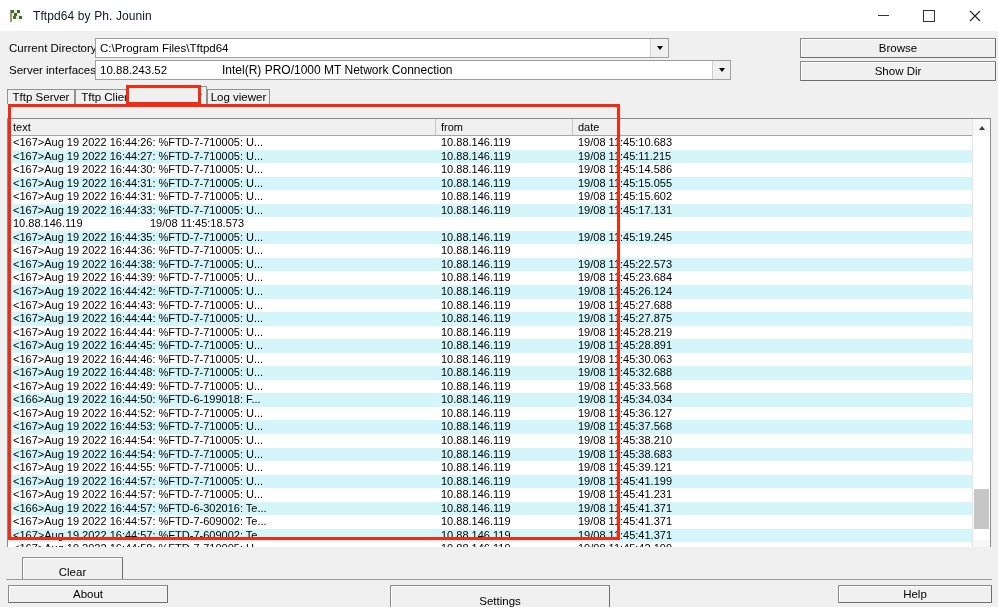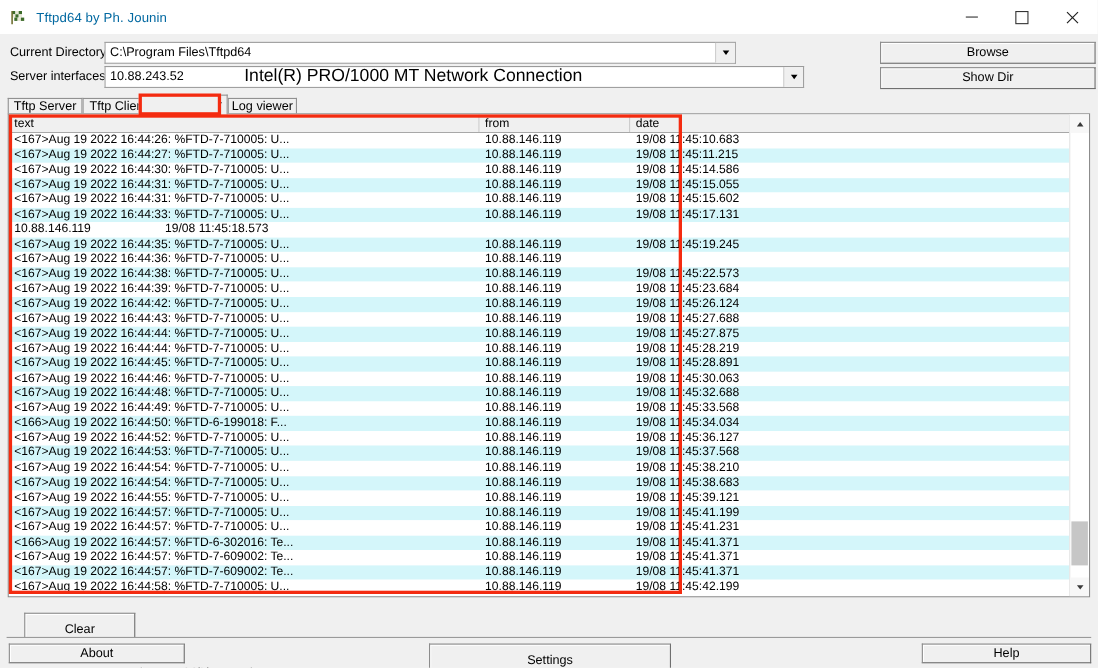--- a/index.html
+++ b/index.html
@@ -19,21 +19,21 @@
   .titlebar{
     position:absolute;left:0;top:0;width:998px;height:31px;
     background:#ffffff;
     display:flex;align-items:center;
   }
   .title-icon{
     width:17px;height:17px;margin-left:9px;margin-right:7px;
     position:relative;flex:none;
   }
   .title-text{
-    font-size:12px;color:#0369a1;letter-spacing:0.1px;
+    font-size:12px;color:#0f172a;letter-spacing:0.1px;
     white-space:nowrap;
   }
   .win-btns{position:absolute;right:0;top:0;height:31px;display:flex;}
   .win-btn{
     width:46px;height:31px;display:flex;align-items:center;justify-content:center;
     font-size:12px;color:#222;background:transparent;
   }
   .win-btn.close{font-size:13px;}
   .glyph-min{display:block;width:11px;height:1px;background:#333;}
   .glyph-max{display:block;width:10px;height:10px;border:1px solid #333;}
@@ -57,21 +57,21 @@
     box-sizing:border-box;
     height:20px;
     display:flex;align-items:center;
   }
   .combo.dir{left:95px;top:38px;width:574px;}
   .combo.ifc{left:95px;top:60px;width:636px;}
   .combo .val{
     padding-left:4px;font-size:11.5px;white-space:nowrap;overflow:hidden;
   }
   .combo .val2{
-    position:absolute;left:126px;font-size:16px;white-space:nowrap;
+    position:absolute;left:126px;font-size:12px;white-space:nowrap;
   }
   .combo .arrow{
     position:absolute;right:0;top:0;width:17px;height:18px;
     background:#f0f0f0;
     border-left:1px solid #cfcfcf;
     display:flex;align-items:center;justify-content:center;
   }
   .combo .arrow i{
     display:block;width:0;height:0;
     border-left:3.5px solid transparent;border-right:3.5px solid transparent;
@@ -111,21 +111,21 @@
   }
   .tab.active{
     top:0;height:18px;
     background:#f0f0f0;
     border-bottom:none;
     z-index:3;
   }
 
   
   .listwrap{
-    position:absolute;left:7px;top:103px;width:984px;height:440px;
+    position:absolute;left:7px;top:118px;width:984px;height:440px;
     background:#ffffff;
     border:1px solid #8c8c8c;
     box-sizing:border-box;
     overflow:hidden;
   }
   .lv-header{
     position:absolute;left:0;top:0;right:0;height:16px;
     background:#f0f0f0;
     border-bottom:1px solid #a8a8a8;
     display:flex;

